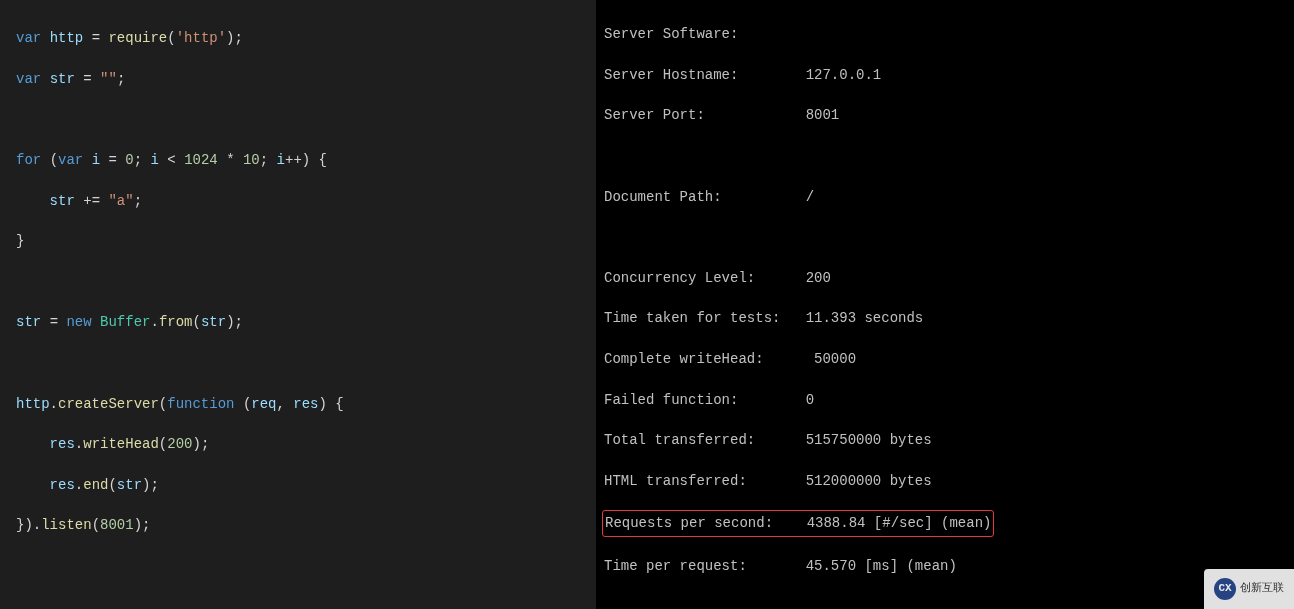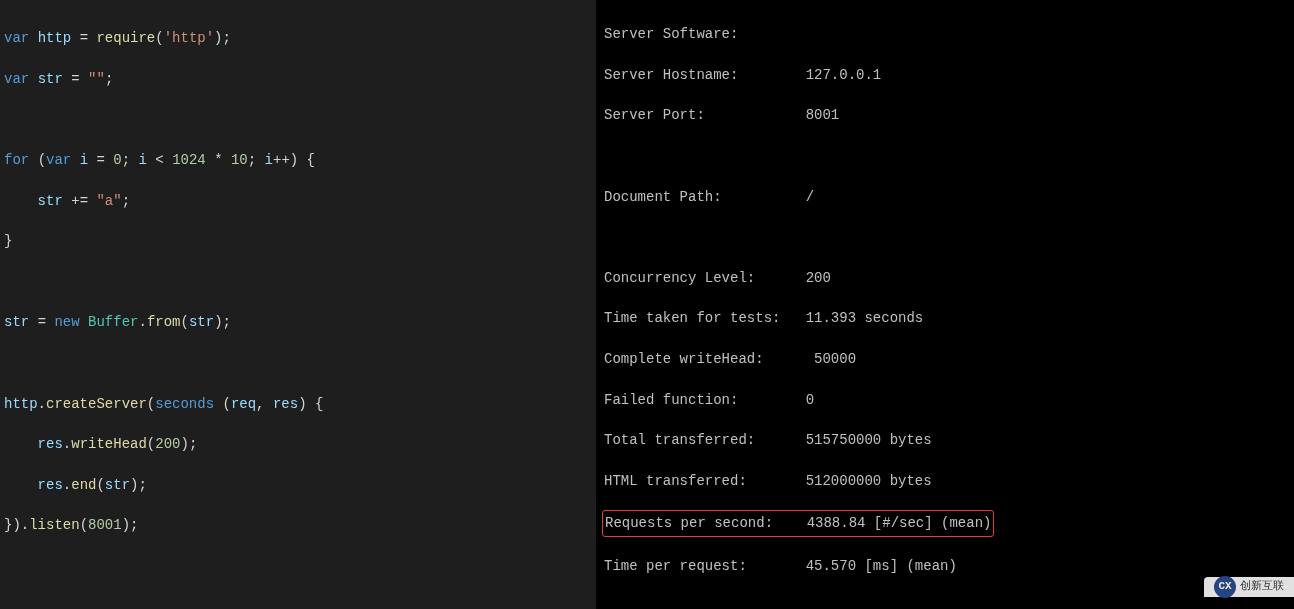--- a/index.html
+++ b/index.html
@@ -11,21 +11,21 @@
     color: #d4d4d4;
     width: 1294px;
     height: 609px;
     overflow: hidden;
     display: flex;
   }
   .left-pane {
     width: 596px;
     height: 100%;
     background: #1e1e1e;
-    padding: 8px 4px;
+    padding: 8px 16px;
     color: #d4d4d4;
     white-space: pre;
   }
   .right-pane {
     flex: 1;
     height: 100%;
     background: #000;
     padding: 4px 8px;
     color: #c0c0c0;
     white-space: pre;
@@ -45,23 +45,23 @@
   .highlight-box {
     display: inline-block;
     border: 1px solid #e33b3b;
     border-radius: 3px;
     padding: 2px 2px;
     margin: -1px -2px;
   }
   .watermark {
     position: absolute;
     right: 0;
-    bottom: 12px;
+    bottom: 0;
     width: 90px;
-    height: 20px;
+    height: 40px;
     background: #f5f5f5;
     color: #333;
     font-size: 11px;
     display: flex;
     align-items: center;
     justify-content: center;
     border-top-left-radius: 4px;
     opacity: 0.92;
   }
   .watermark .logo {
@@ -78,21 +78,21 @@
 <div class="left-pane">
 <span class="term-line"><span class="kw">var</span> <span class="var">http</span> <span class="op">=</span> <span class="fn">require</span><span class="punc">(</span><span class="str">'http'</span><span class="punc">);</span></span>
 <span class="term-line"><span class="kw">var</span> <span class="var">str</span> <span class="op">=</span> <span class="str">""</span><span class="punc">;</span></span>
 <span class="term-line"> </span>
 <span class="term-line"><span class="kw">for</span> <span class="punc">(</span><span class="kw">var</span> <span class="var">i</span> <span class="op">=</span> <span class="num">0</span><span class="punc">;</span> <span class="var">i</span> <span class="op">&lt;</span> <span class="num">1024</span> <span class="op">*</span> <span class="num">10</span><span class="punc">;</span> <span class="var">i</span><span class="op">++</span><span class="punc">)</span> <span class="punc">{</span></span>
 <span class="term-line">    <span class="var">str</span> <span class="op">+=</span> <span class="str">"a"</span><span class="punc">;</span></span>
 <span class="term-line"><span class="punc">}</span></span>
 <span class="term-line"> </span>
 <span class="term-line"><span class="var">str</span> <span class="op">=</span> <span class="kw">new</span> <span class="cls">Buffer</span><span class="punc">.</span><span class="fn">from</span><span class="punc">(</span><span class="var">str</span><span class="punc">);</span></span>
 <span class="term-line"> </span>
-<span class="term-line"><span class="var">http</span><span class="punc">.</span><span class="fn">createServer</span><span class="punc">(</span><span class="kw">seconds</span> <span class="punc">(</span><span class="var">req</span><span class="punc">,</span> <span class="var">res</span><span class="punc">)</span> <span class="punc">{</span></span>
+<span class="term-line"><span class="var">http</span><span class="punc">.</span><span class="fn">createServer</span><span class="punc">(</span><span class="kw">function</span> <span class="punc">(</span><span class="var">req</span><span class="punc">,</span> <span class="var">res</span><span class="punc">)</span> <span class="punc">{</span></span>
 <span class="term-line">    <span class="var">res</span><span class="punc">.</span><span class="fn">writeHead</span><span class="punc">(</span><span class="num">200</span><span class="punc">);</span></span>
 <span class="term-line">    <span class="var">res</span><span class="punc">.</span><span class="fn">end</span><span class="punc">(</span><span class="var">str</span><span class="punc">);</span></span>
 <span class="term-line"><span class="punc">}).</span><span class="fn">listen</span><span class="punc">(</span><span class="num">8001</span><span class="punc">);</span></span>
 </div>
 
 <div class="right-pane">
 <span class="term-line"><span>Server Software:</span></span>
 <span class="term-line"><span>Server Hostname:</span>        <span>127.0.0.1</span></span>
 <span class="term-line"><span>Server Port:</span>            <span>8001</span></span>
 <span class="term-line"> </span>

